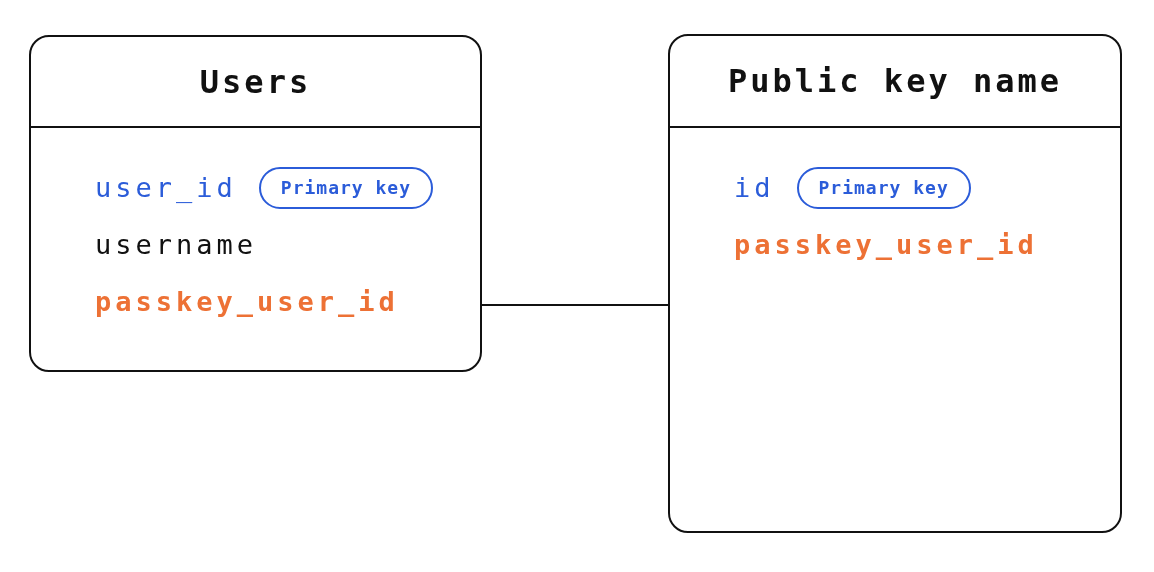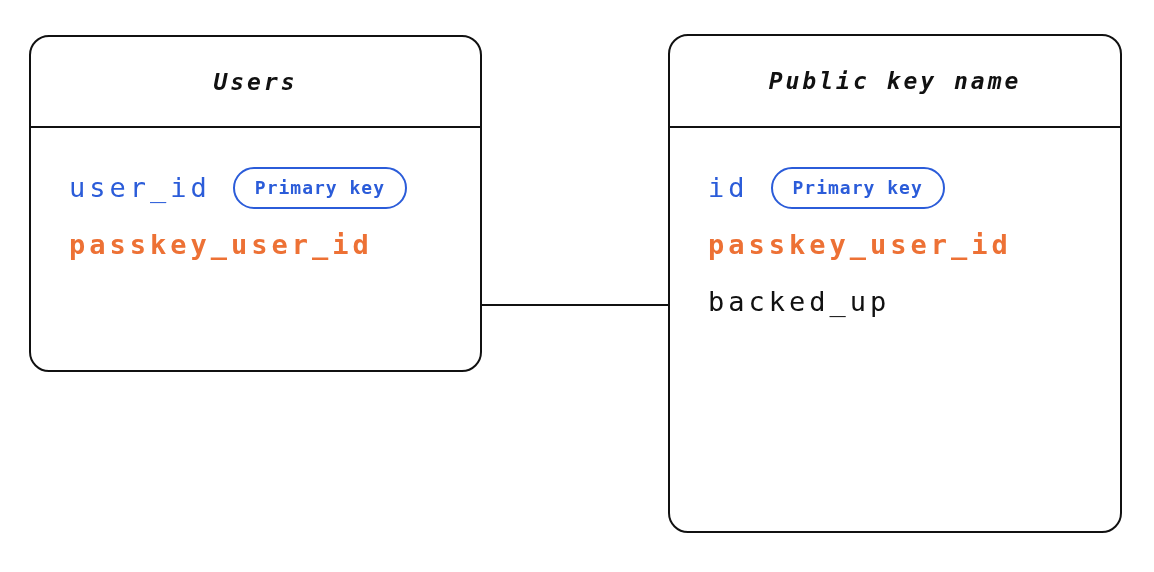--- a/index.html
+++ b/index.html
@@ -43,38 +43,38 @@
     display: flex;
     align-items: center;
     justify-content: center;
     border-bottom: 2px solid var(--border, #111111);
   }
 
   .users .table-header   { height: 91px; }
   .pubkey .table-header  { height: 92px; }
 
   .table-title {
-    font-size: 23px;
+    font-size: 32px;
     font-weight: bold;
     letter-spacing: 3px;
     color: var(--text, #111111);
     white-space: nowrap;
-    font-style: italic;
   }
 
   .table-body {
     padding-top: 31px;
   }
 
   .field-row {
     display: flex;
     align-items: center;
     height: 57px;
     padding-left: 38px;
     gap: 22px;
+    margin-left: 26px;
   }
 
   .field-name {
     font-size: 27px;
     letter-spacing: 4px;
     white-space: nowrap;
     color: var(--text, #111111);
   }
 
   .field-name.c-default { color: var(--text, #111111); }
@@ -114,20 +114,24 @@
   <div class="table-node users">
     <div class="table-header">
       <span class="table-title">Users</span>
     </div>
     <div class="table-body">
   <div class="field-row">
     <span class="field-name c-blue">user_id</span>
     <span class="badge">Primary key</span>
   </div>
 
+  <div class="field-row">
+    <span class="field-name c-default">username</span>
+
+  </div>
 
   <div class="field-row">
     <span class="field-name c-orange">passkey_user_id</span>
 
   </div>
 </div>
   </div>
 
   <div class="connector"></div>
 
@@ -140,22 +144,18 @@
     <span class="field-name c-blue">id</span>
     <span class="badge">Primary key</span>
   </div>
 
 
   <div class="field-row">
     <span class="field-name c-orange">passkey_user_id</span>
 
   </div>
 
-  <div class="field-row">
-    <span class="field-name c-default">backed_up</span>
-
-  </div>
 
 
 </div>
   </div>
 
 </div>
 
 </body></html>

